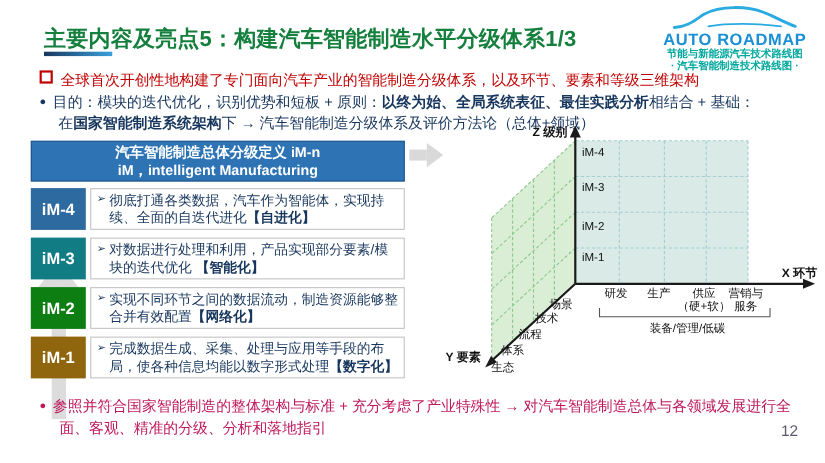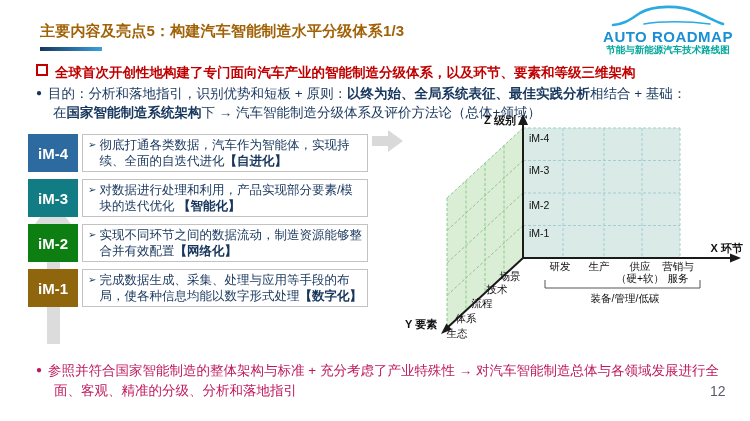--- a/index.html
+++ b/index.html
@@ -1,28 +1,28 @@
 <!DOCTYPE html>
 <html><head>
 <meta charset="utf-8">
 <style>
   html,body{margin:0;padding:0;background:#888;}
   .slide{
     position:relative;width:750px;height:421px;background:#ffffff;overflow:hidden;
     font-family:"Liberation Sans","DejaVu Sans",sans-serif;
   }
   
-  .title{position:absolute;left:40px;top:22px;font-size:15px;font-weight:bold;color:#a16207;letter-spacing:.2px;white-space:nowrap;text-align:center;}
+  .title{position:absolute;left:40px;top:22px;font-size:20px;font-weight:bold;color:#15803d;letter-spacing:.2px;white-space:nowrap;text-align:center;}
   .title-underline{position:absolute;left:40px;top:47px;width:62px;height:4px;background:linear-gradient(90deg,#17375e,#3aa0dc);}
   .logo{position:absolute;left:592px;top:4px;width:152px;text-align:center;line-height:1.15;}
   .logo svg{display:block;margin:0 auto;}
   .logo-brand{font-size:15px;font-weight:bold;color:#1b8fd4;letter-spacing:.5px;white-space:nowrap;}
   .logo-sub{font-size:9.5px;font-weight:bold;color:#00a79d;white-space:nowrap;}
   
-  .red-line{position:absolute;left:36px;top:64px;width:706px;color:#c00000;font-weight:bold;font-size:13.5px;white-space:nowrap;}
+  .red-line{position:absolute;left:36px;top:64px;width:706px;color:#c00000;font-weight:normal;font-size:13.5px;white-space:nowrap;}
   .sq-bullet{display:inline-block;width:8px;height:8px;border:2px solid #c00000;margin-right:7px;vertical-align:1px;}
   .purpose{position:absolute;left:36px;top:83px;width:706px;font-size:13.5px;color:#17365d;line-height:19px;}
   .dot-bullet{font-size:10px;vertical-align:2px;margin-right:6px;}
   .purpose .l2{padding-left:17px;}
   .bold{font-weight:bold;text-align:center;}
   
   .mtable{position:absolute;left:28px;top:128px;width:340px;}
   .mt-header{box-sizing:border-box;height:37px;background:#2e74b5;border:1px solid #24578b;color:#fff;
     font-size:13px;font-weight:bold;text-align:center;line-height:16px;padding-top:2px;}
   .mt-rows{position:relative;margin-top:6px;}
@@ -57,36 +57,41 @@
 
   <div class="logo">
     <span>
       <svg width="116" height="24" viewBox="0 0 116 24">
         <path d="M3 21 C16 20 22 14 30 9 C44 1 70 1 86 8 C96 12 104 17 113 20" fill="none" stroke="#29abe2" stroke-width="2.6" stroke-linecap="round"></path>
         <path d="M34 20 C50 17 78 17 100 20" fill="none" stroke="#29abe2" stroke-width="1.6" stroke-linecap="round"></path>
       </svg>
     </span>
     <div class="logo-brand">AUTO ROADMAP</div>
     <div class="logo-sub">节能与新能源汽车技术路线图</div>
+    <div class="logo-sub">· 汽车智能制造技术路线图 ·</div>
   </div>
 
   <div class="red-line">
     <span class="sq-bullet"></span><span>全球首次开创性地构建了专门面向汽车产业的智能制造分级体系，以及环节、要素和等级三维架构</span>
   </div>
 
   <div class="purpose">
     <div class="l1">
-      <span class="dot-bullet">●</span><span>目的：分析和落地指引，识别优势和短板 + 原则：</span><span class="bold">以终为始、全局系统表征、最佳实践分析</span><span>相结合 + 基础：</span>
+      <span class="dot-bullet">●</span><span>目的：模块的迭代优化，识别优势和短板 + 原则：</span><span class="bold">以终为始、全局系统表征、最佳实践分析</span><span>相结合 + 基础：</span>
     </div>
     <div class="l2">
       <span>在</span><span class="bold">国家智能制造系统架构</span><span>下 → 汽车智能制造分级体系及评价方法论（总体+领域）</span>
     </div>
   </div>
 
   <div class="mtable">
+    <div class="mt-header">
+      <div>汽车智能制造总体分级定义 iM-n</div>
+      <div>iM，intelligent Manufacturing</div>
+    </div>
     <div class="mt-rows">
       <div class="up-shaft"></div>
       <div class="up-head"></div>
 
       <div class="mrow">
         <div class="mlabel lv4">iM-4</div>
         <div class="mdesc">
           <span class="rb">➢</span>
           <span><span>彻底打通各类数据，汽车作为智能体，实现持续、全面的自迭代进化</span><b>【自进化】</b></span>
         </div>

